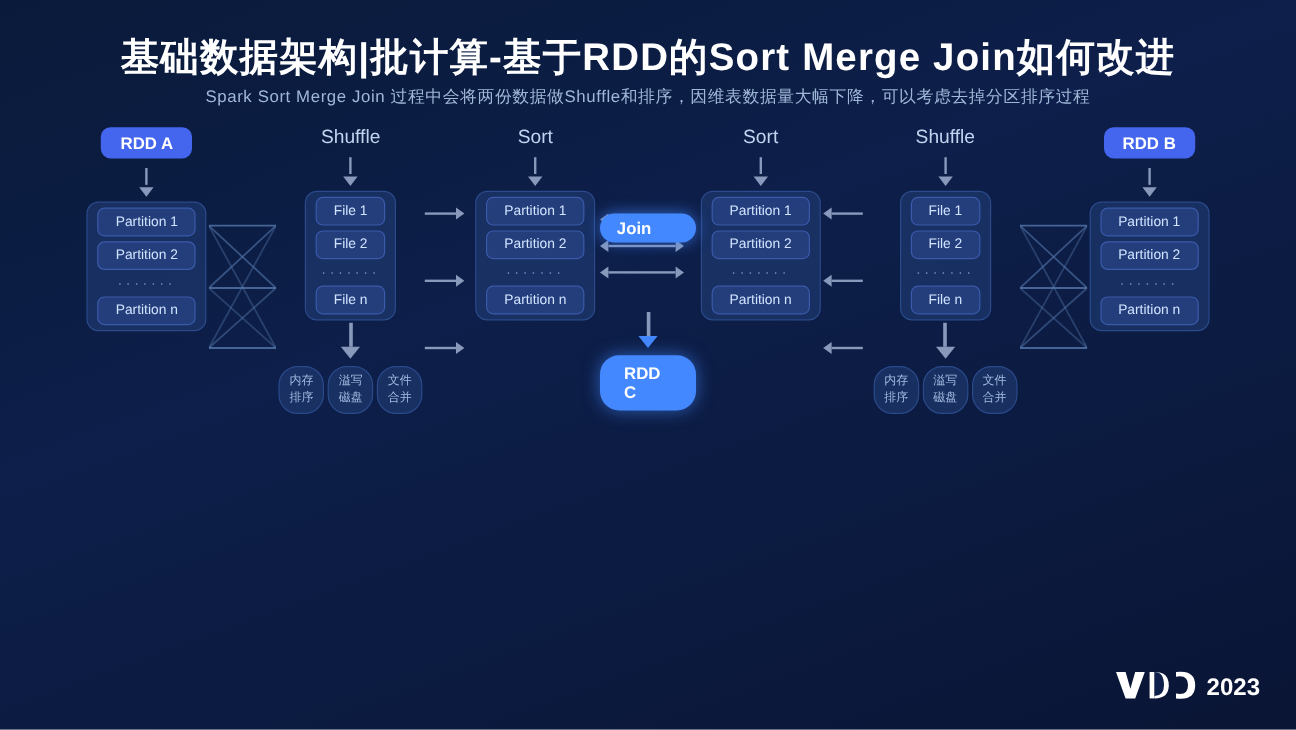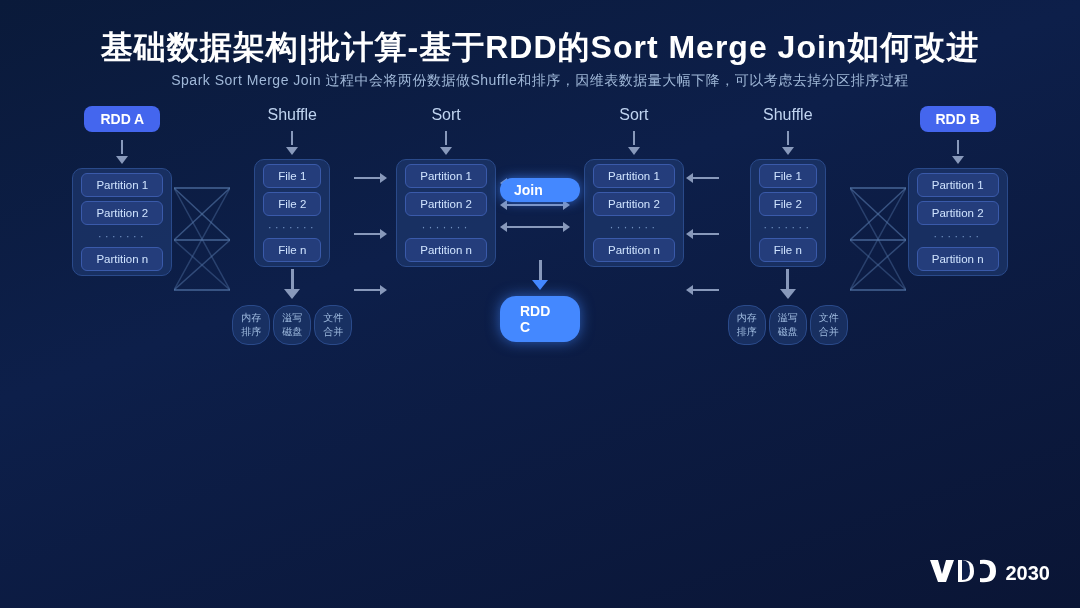--- a/index.html
+++ b/index.html
@@ -473,14 +473,14 @@
 
       <polygon points="2,4 10,4 14,18 18,4 26,4 18,26 10,26" fill="white"></polygon>
 
       <rect x="30" y="4" width="4" height="22" fill="white"></rect>
       <path d="M34,4 Q46,4 46,15 Q46,26 34,26 Z" fill="white"></path>
       <path d="M34,4 Q42,4 42,15 Q42,24 34,24 Z" fill="#0d1f4a"></path>
 
       <path d="M52,4 Q68,2 68,15 Q68,28 52,26 L52,22 Q62,24 62,15 Q62,6 52,8 Z" fill="white"></path>
     </svg>
   </span>
-  <span class="vdc-year" style="font-size:20px; font-weight:800; margin-left:4px;">2030</span>
+  <span class="vdc-year" style="font-size:20px; font-weight:800; margin-left:4px;">2023</span>
 </div>
 
 </body></html>

